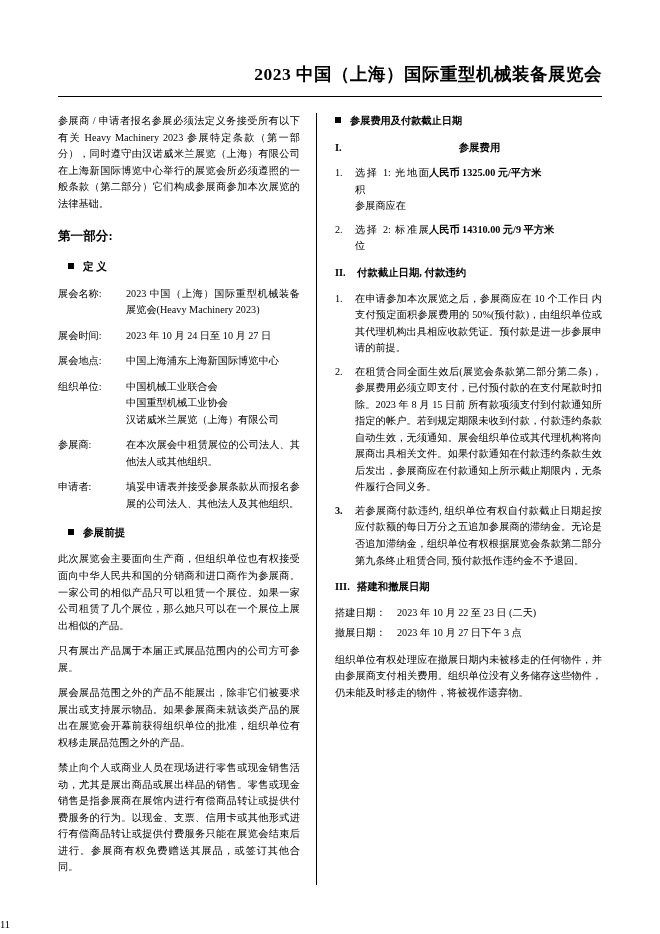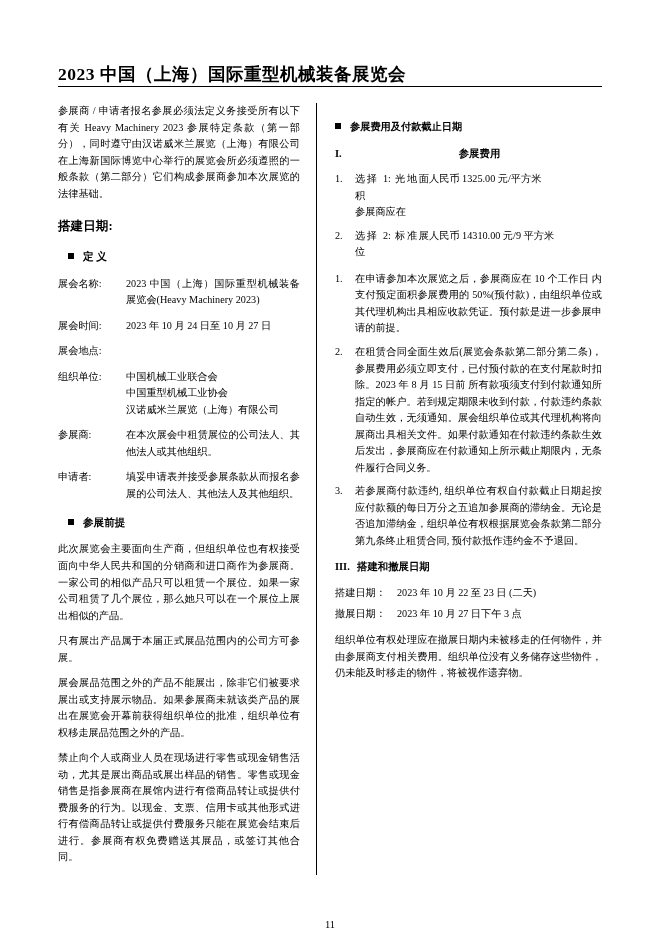--- a/index.html
+++ b/index.html
@@ -15,26 +15,27 @@
     position: relative;
   }
   .page {
     position: relative;
     width: 660px;
     height: 934px;
     box-sizing: border-box;
     padding: 46px 58px 30px 58px;
   }
   .doc-title {
-    text-align: left;
+    text-align: right;
     font-family: "Liberation Serif", serif;
     font-size: 17.5px;
     font-weight: 700;
     letter-spacing: 0.5px;
     margin: 16px 0 0 0;
+    padding-bottom: 10px;
     border-bottom: 1.2px solid #000;
   }
   .columns {
     display: flex;
     margin-top: 16px;
     align-items: stretch;
   }
   .col {
     font-size: 10.2px;
     line-height: 1.62;
@@ -47,21 +48,20 @@
   .col-divider {
     width: 1px;
     background: #000;
     margin: 0 0 0 0;
     align-self: stretch;
   }
   .col-right {
     width: 285px;
     padding-left: 18px;
     box-sizing: border-box;
-    margin-top: 16px;
   }
   p {
     margin: 0 0 9px 0;
     text-align: justify;
   }
   .intro {
     margin-bottom: 14px;
   }
   .part-head {
     display: flex;
@@ -159,68 +159,68 @@
   }
   .numrow .t {
     flex: 1;
     text-align: justify;
   }
   .opt {
     display: flex;
   }
   .opt .name { width: 74px; flex: none; }
   .opt .price { flex: 1; }
-  b, .b { font-weight: 400; }
+  b, .b { font-weight: 700; }
   .schedule-row {
     display: flex;
     margin-bottom: 4px;
   }
   .schedule-row .k { width: 62px; flex: none; }
   .page-num {
     position: absolute;
     bottom: 4px;
     left: 0;
     width: 660px;
-    text-align: center;
     font-size: 10.5px;
   }
 </style>
 </head>
 <body>
 
 <div class="page">
 
   <div class="doc-title">2023 中国（上海）国际重型机械装备展览会</div>
 
   <div class="columns">
 
     <div class="col col-left">
 
       <p class="intro">参展商 / 申请者报名参展必须法定义务接受所有以下有关 Heavy Machinery 2023 参展特定条款（第一部分），同时遵守由汉诺威米兰展览（上海）有限公司在上海新国际博览中心举行的展览会所必须遵照的一般条款（第二部分）它们构成参展商参加本次展览的法律基础。</p>
 
       <div class="part-head">
-        <div class="lbl">搭建日期:</div>
+        <div class="lbl">第一部分:</div>
       </div>
 
       <div class="sec-head indent-bullet">
         <span class="bullet"></span>
         <span>定 义</span>
       </div>
 
       <div class="deflist">
         <div class="defrow">
           <div class="k">展会名称:</div>
           <div class="v">2023 中国（上海）国际重型机械装备展览会(Heavy Machinery 2023)</div>
         </div>
         <div class="defrow">
           <div class="k">展会时间:</div>
           <div class="v">2023 年 10 月 24 日至 10 月 27 日</div>
         </div>
         <div class="defrow">
           <div class="k">展会地点:</div>
+          <div class="v">中国上海浦东上海新国际博览中心</div>
         </div>
         <div class="defrow">
           <div class="k">组织单位:</div>
           <div class="v" style="white-space: pre-line;">中国机械工业联合会
 中国重型机械工业协会
 汉诺威米兰展览（上海）有限公司</div>
         </div>
         <div class="defrow">
           <div class="k">参展商:</div>
           <div class="v">在本次展会中租赁展位的公司法人、其他法人或其他组织。</div>
@@ -275,20 +275,24 @@
               <span class="opt">
                 <span class="name">选择 2: 标准展位</span>
                 <span class="price b">人民币 14310.00 元/9 平方米</span>
               </span>
             </span>
           </div>
         </div>
       </div>
 
       <div class="rsec">
+        <div class="rsec-title">
+          <span class="num">II.</span>
+          <span style="flex:1;">付款截止日期, 付款违约</span>
+        </div>
 
         <div class="numlist">
           <div class="numrow">
             <span class="n">1.</span>
             <span class="t">在申请参加本次展览之后，参展商应在 10 个工作日 内支付预定面积参展费用的 50%(预付款)，由组织单位或其代理机构出具相应收款凭证。预付款是进一步参展申请的前提。</span>
           </div>
           <div class="numrow">
             <span class="n">2.</span>
             <span class="t">在租赁合同全面生效后(展览会条款第二部分第二条)，参展费用必须立即支付，已付预付款的在支付尾款时扣除。2023 年 8 月 15 日前 所有款项须支付到付款通知所指定的帐户。若到规定期限未收到付款，付款违约条款自动生效，无须通知。展会组织单位或其代理机构将向展商出具相关文件。如果付款通知在付款违约条款生效后发出，参展商应在付款通知上所示截止期限内，无条件履行合同义务。</span>
           </div>

